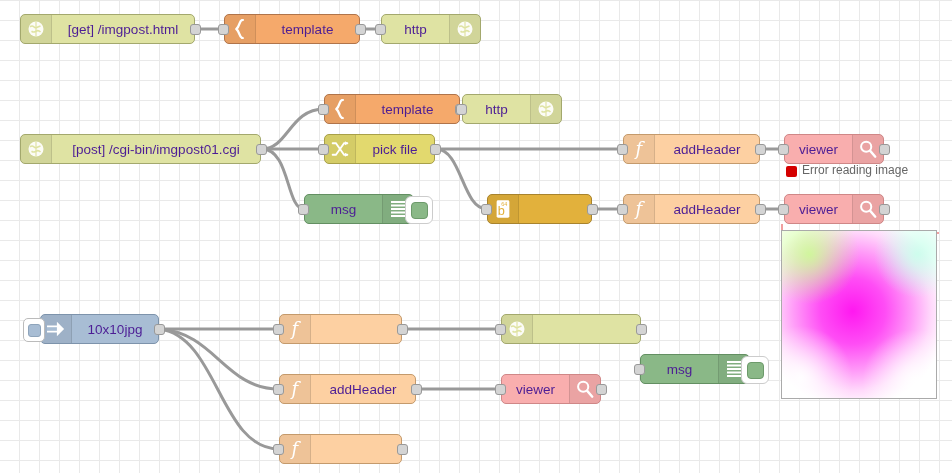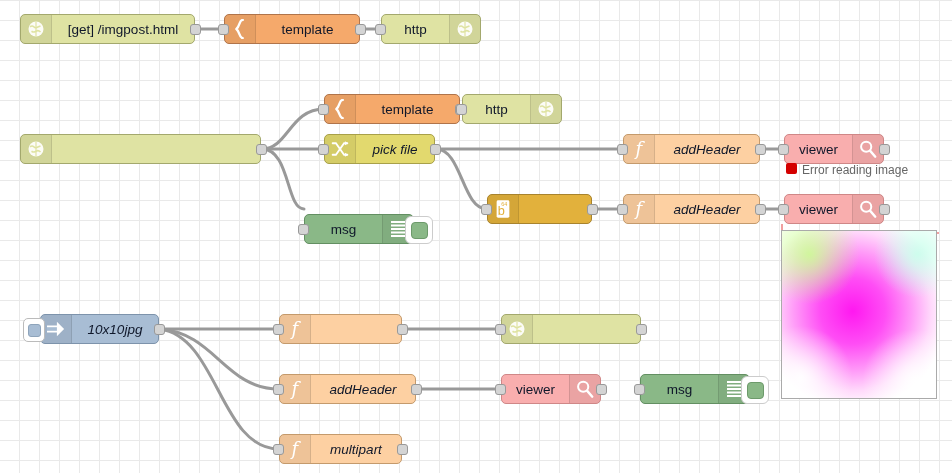--- a/index.html
+++ b/index.html
@@ -20,40 +20,40 @@
   #wires{position:absolute;left:0;top:0;width:952px;height:473px;pointer-events:none;}
   .node{
     position:absolute;height:30px;border-radius:5px;
     border:1px solid #999;
     box-sizing:border-box;
     display:flex;align-items:stretch;
     box-shadow:0 0 0 0 rgba(0,0,0,0);
   }
   .node .label{
     flex:1;display:flex;align-items:center;justify-content:center;
-    font-size:13.5px;color:#0f172a;white-space:nowrap;padding:0 9px;
-  }
-  .node .label.italic{font-style:italic;}
+    font-size:13.5px;color:#4c1d95;white-space:nowrap;padding:0 9px;
+  }
+  .node .label.italic{}
   .icon-box{
     width:30px;display:flex;align-items:center;justify-content:center;
     background:rgba(0,0,0,0.06);
     flex:0 0 30px;
   }
   .icon-box.left{border-right:1px solid rgba(0,0,0,0.10);border-radius:4px 0 0 4px;}
   .icon-box.right{border-left:1px solid rgba(0,0,0,0.10);border-radius:0 4px 4px 0;}
   .icon-box svg{display:block;}
 
   
   .n-http{background:#dfe3a3;border-color:#a3a86d;}
   .n-template{background:#f5a96b;border-color:#b0744a;}
   .n-switch{background:#e2d96e;border-color:#a8a049;}
   .n-function{background:#fdd0a2;border-color:#c49a6c;}
   .n-viewer{background:#f9aeae;border-color:#cf8787;}
   .n-base64{background:#e2b13c;border-color:#a8832d;}
-  .n-debug{background:#8ab887;border-color:#638f62;margin-top:20px;}
+  .n-debug{background:#8ab887;border-color:#638f62;}
   .n-inject{background:#a8bdd4;border-color:#7d93ab;}
 
   
   .port{
     position:absolute;width:11px;height:11px;border-radius:3px;
     background:#d4d4d4;border:1px solid #999;box-sizing:border-box;
   }
 
   
   .inject-btn{
@@ -71,21 +71,21 @@
     background:#ffffff;border:1px solid #ccc;border-radius:6px;
     box-sizing:border-box;display:flex;align-items:center;justify-content:center;
   }
   .debug-btn i{
     display:block;width:17px;height:17px;border-radius:4px;
     background:#8ab887;border:1px solid #6d9a6b;box-sizing:border-box;
   }
 
   
   .status{
-    position:absolute;display:flex;align-items:flex-start;gap:5px;
+    position:absolute;display:flex;align-items:flex-end;gap:5px;
     font-size:12px;color:#666;white-space:nowrap;
   }
   .status .dot{width:11px;height:11px;border-radius:2px;background:#d40000;display:block;}
 
   
   .img-preview{
     position:absolute;border:1px solid #aaa;box-sizing:border-box;
     background:#ffffff;overflow:hidden;
   }
   .img-preview .blur{
@@ -187,20 +187,21 @@
       </div>
       <div class="node n-http" style="left: 20px; top: 134px; width: 241px;">
         <span class="icon-box left">
           <svg width="18" height="18" viewBox="0 0 24 24">
             <circle cx="12" cy="12" r="10" fill="#fff" opacity="0.92"></circle>
             <path d="M4 9 q3 -2 5 0 t4 1 t5 -2" stroke="#dfe3a3" stroke-width="2.2" fill="none"></path>
             <path d="M6 15 q3 2 6 0 t6 1" stroke="#dfe3a3" stroke-width="2.2" fill="none"></path>
             <path d="M12 2 v20" stroke="#dfe3a3" stroke-width="1.6"></path>
           </svg>
         </span>
+        <span class="label">[post] /cgi-bin/imgpost01.cgi</span>
         <span class="port" style="right: -7px; top: 9px;"></span>
       </div>
       <div class="node n-template" style="left: 324px; top: 94px; width: 136px;">
         <span class="icon-box left">
           <svg width="16" height="20" viewBox="0 0 16 22">
             <path d="M11 1 C7 1 8 8 4 11 C8 14 7 21 11 21" stroke="#fff" stroke-width="2.6" fill="none" stroke-linecap="round" stroke-linejoin="round"></path>
           </svg>
         </span>
         <span class="label">template</span>
         <span class="port" style="left: -7px; top: 9px;"></span>
@@ -354,21 +355,20 @@
         </span>
         <span class="port" style="left: -7px; top: 9px;"></span>
         <span class="port" style="right: -7px; top: 9px;"></span>
       </div>
       <div class="node n-function" style="left: 279px; top: 434px; width: 123px;">
         <span class="icon-box left">
           <svg width="16" height="20" viewBox="0 0 16 22">
             <text x="8" y="18" text-anchor="middle" font-family="DejaVu Serif, serif" font-style="italic" font-size="20" fill="#fff">f</text>
           </svg>
         </span>
-        <span class="label italic">multipart</span>
         <span class="port" style="left: -7px; top: 9px;"></span>
         <span class="port" style="right: -7px; top: 9px;"></span>
       </div>
       <div class="node n-debug" style="left: 640px; top: 354px; width: 110px;">
         <span class="label">msg</span>
         <span class="icon-box right">
           <svg width="16" height="18" viewBox="0 0 16 18">
             <rect x="1" y="1" width="14" height="2" fill="#fff"></rect>
             <rect x="1" y="4.5" width="14" height="2" fill="#fff"></rect>
             <rect x="1" y="8" width="14" height="2" fill="#fff"></rect>

